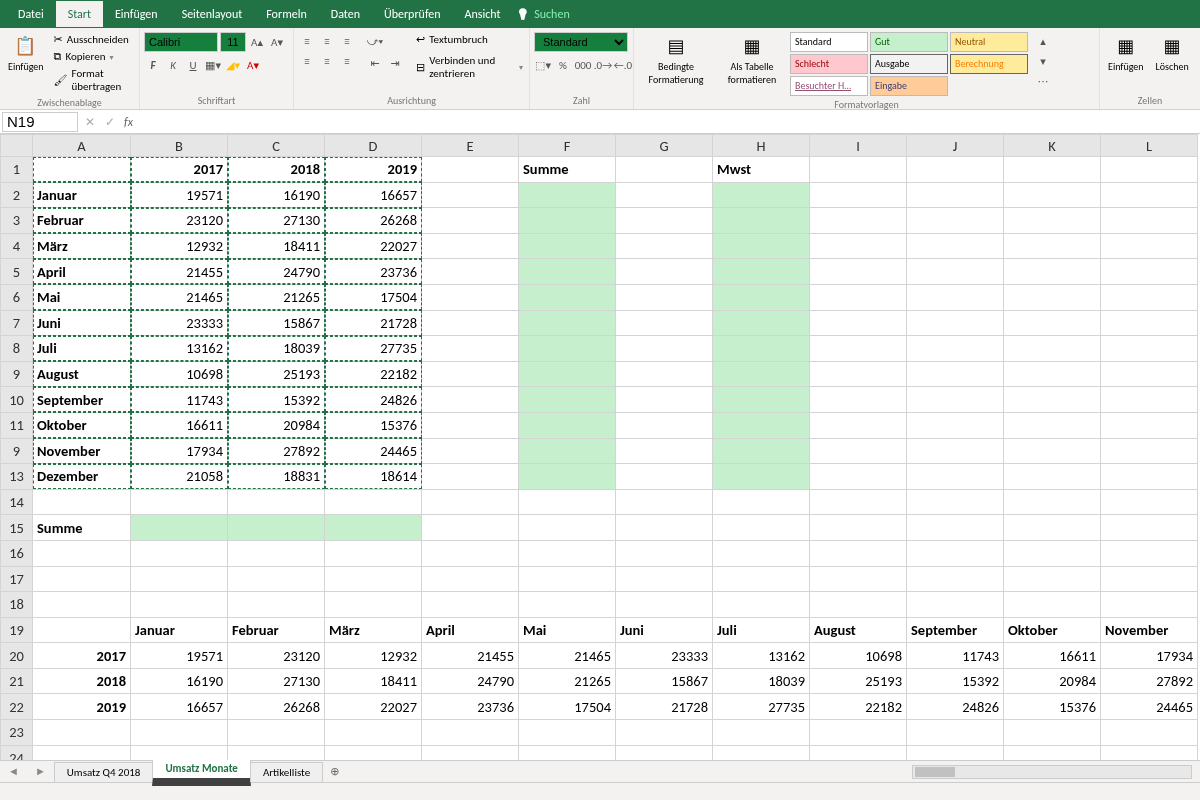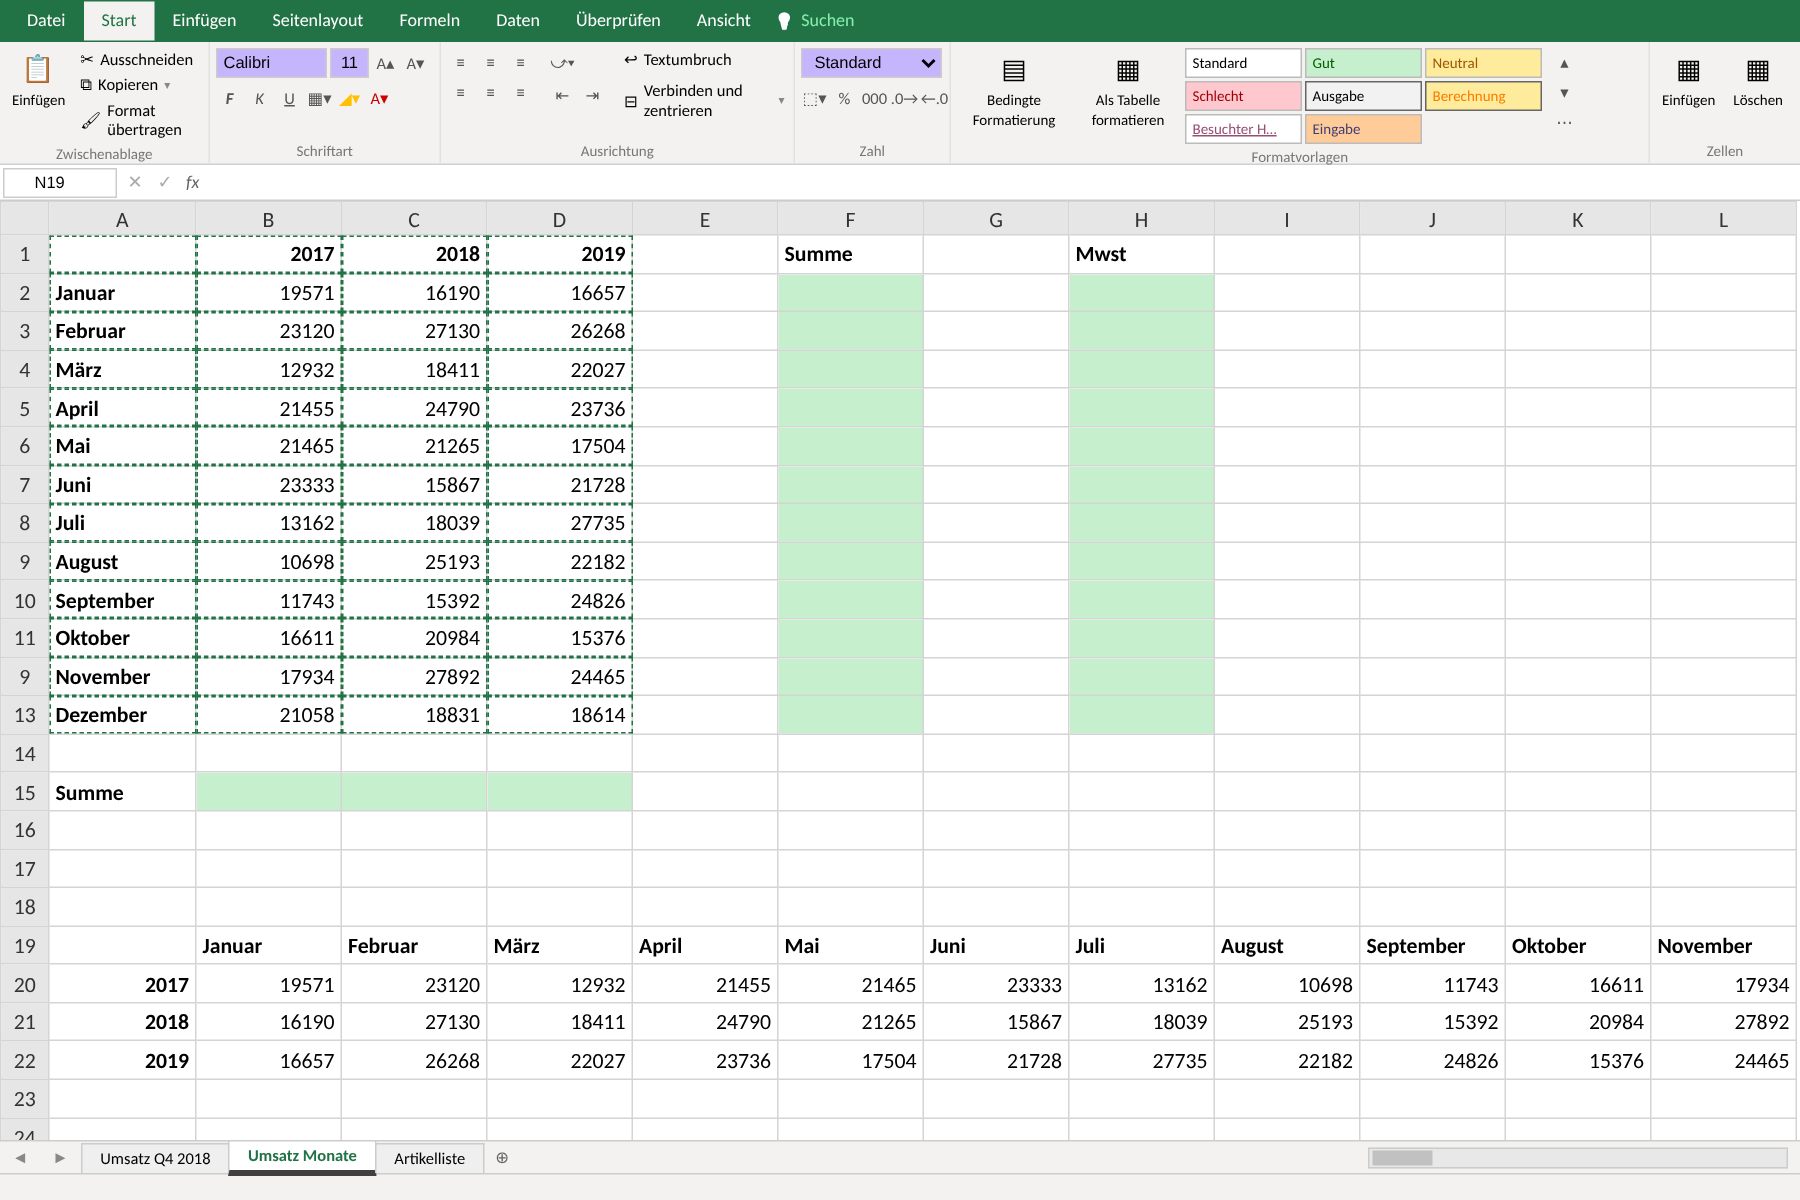--- a/index.html
+++ b/index.html
@@ -17,37 +17,37 @@
   .ribbon-group-label { text-align: center; font-size: 10px; color: #777; padding: 2px 0; position:relative;}
   .ribbon-content { flex: 1; display: flex; align-items: flex-start; gap: 4px; padding-top: 2px; }
   
   .big-btn { display:flex; flex-direction:column; align-items:center; gap:2px; padding: 2px 4px; cursor:pointer; font-size:10px; text-align:center;}
   .big-btn .ico { width:24px; height:24px; display:flex; align-items:center; justify-content:center; font-size:18px;}
   
   .clip-col { display:flex; flex-direction:column; gap:2px; font-size:11px;}
   .clip-item { display:flex; align-items:center; gap:4px; cursor:pointer; padding:1px 2px;}
   
   .font-row { display:flex; gap:2px; align-items:center; }
-  .font-select { border:1px solid #ccc; background:#c4b5fd; height:20px; padding: 0 4px; font-size:11px;}
+  .font-select { border:1px solid #ccc; background:#15803d; height:20px; padding: 0 4px; font-size:11px;}
   .font-name { width:74px;} .font-size-box { width:26px; text-align:center;}
   .tiny-btn { width:18px; height:18px; display:inline-flex; align-items:center; justify-content:center; cursor:pointer; font-size:11px; color:#555;}
   
   .align-grid { display:grid; grid-template-columns: repeat(3, 18px); gap:2px;}
   .align-grid .tiny-btn { border:none;}
   
   .style-cells { display:grid; grid-template-columns: repeat(3, 78px); gap:2px;}
   .style-cell { border:1px solid #bbb; height:20px; font-size:10px; padding:2px 4px; cursor:pointer; background:#fff;}
   .sc-std { background:#fff;} .sc-gut{background:#c6efce;color:#006100;} .sc-neutral{background:#ffeb9c;color:#9c5700;}
   .sc-bad{background:#ffc7ce;color:#9c0006;} .sc-ausgabe{border:1px solid #666;background:#f2f2f2;}
   .sc-berech{background:#ffeb9c;border:1px solid #666;color:#fa7d00;} .sc-besucht{color:#954f72;text-decoration:underline;}
   .sc-eingabe{background:#ffcc99;color:#3f3f76;}
   
   
   .name-formula { display:flex; height:24px; border-bottom:1px solid #ccc; align-items:center; background:#fff;}
-  .name-box { width:76px; border:1px solid #ccc; height:20px; margin:0 2px; padding:2px 20px; font-size:11px; background:#fff;}
+  .name-box { width:76px; border:1px solid #ccc; height:20px; margin:0 2px; padding:2px 4px; font-size:15px; background:#fff;}
   .fn-btn { width:20px; text-align:center; color:#aaa; cursor:pointer;}
   .fx { font-style:italic; color:#666; cursor:pointer; padding:0 4px;}
   .formula-input { flex:1; border:none; height:20px; padding:2px 4px; font-size:12px;}
   
   
   .sheet-area { position:relative; height: calc(800px - 28px - 82px - 24px - 22px - 18px); overflow:hidden; background:#fff;}
   .grid { border-collapse:collapse; table-layout:fixed;}
   .grid th, .grid td { border:1px solid #d4d4d4; height:25.6px; padding:0 4px; font-size:14.5px; white-space:nowrap; overflow:hidden;}
   .grid th { background:#e6e6e6; font-weight:normal; text-align:center; color:#333; position:relative;}
   .col-head { height:22px !important; font-size:13px;}
@@ -59,21 +59,21 @@
   .txt-l{text-align:left;} .txt-r{text-align:right; font-variant-numeric: tabular-nums;}
   .bold{font-weight:bold;}
   .green-fill{background:#c6efce;}
   .marching { outline: 1.5px dashed #217346; outline-offset:-1px;}
   
   
   .status-bar { height:18px; background:#f3f2f1; border-top:1px solid #ccc;}
   .sheet-tabs { height:22px; background:#f3f2f1; display:flex; align-items:center; border-top:1px solid #ccc; font-size:11px;}
   .sheet-nav { padding:0 8px; color:#888; cursor:pointer;}
   .sheet-tab { padding:3px 12px; border:1px solid #ccc; border-bottom:none; background:#efefef; cursor:pointer; margin-right:-1px;}
-  .sheet-tab.active { background:#fff; border-bottom:4px solid #404040; color:#217346; font-weight:600;}
+  .sheet-tab.active { background:#fff; border-bottom:8px solid #404040; color:#217346; font-weight:600;}
   .new-sheet { padding:0 8px; cursor:pointer; color:#666;}
   .hscroll { flex:1; display:flex; justify-content:flex-end; padding-right:8px;}
   .hscroll-track{ width:280px; height:14px; background:#e8e8e8; border:1px solid #ccc; position:relative;}
   .hscroll-thumb{position:absolute; left:2px; top:1px; height:10px; width:40px; background:#c1c1c1;}
 </style>
 </head>
 <body>
 
 <div class="ribbon-tabs">
   <div class="ribbon-tab">Datei</div>

